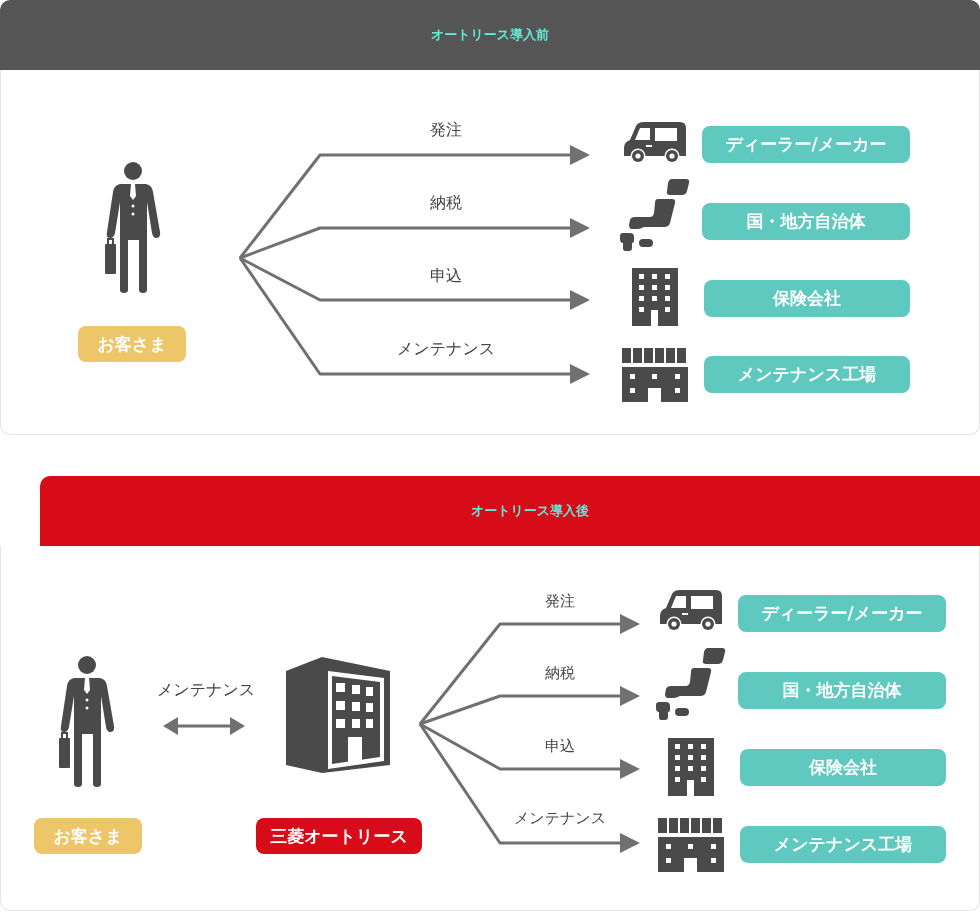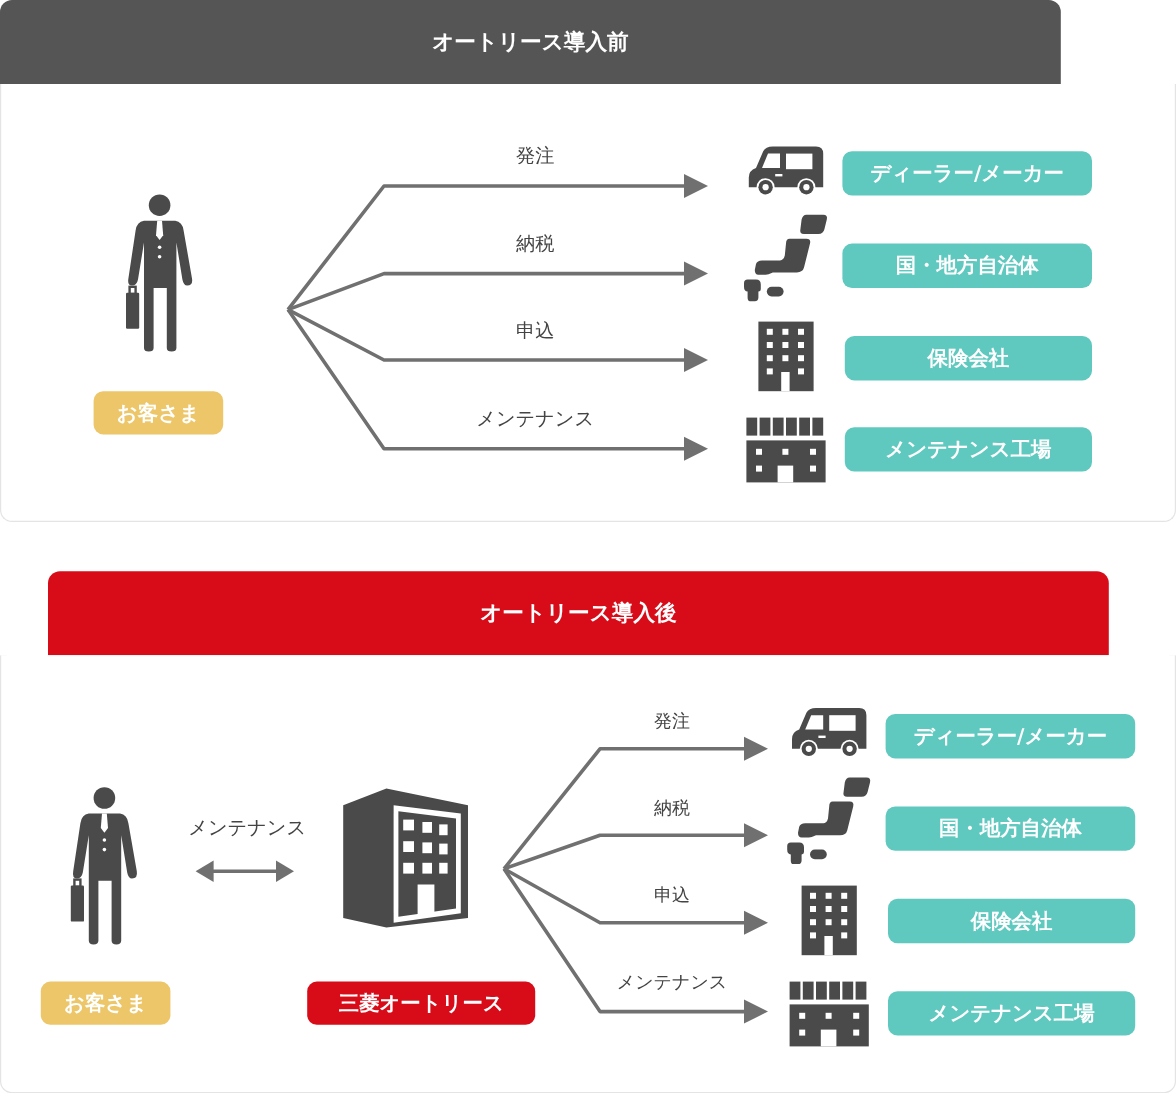--- a/index.html
+++ b/index.html
@@ -1,21 +1,21 @@
 <!DOCTYPE html>
 <html><head>
 <meta charset="utf-8">
 <style>
   html, body { margin: 0; padding: 0; background: #ffffff; }
   body { width: 980px; height: 914px; position: relative; overflow: hidden;
          font-family: "DejaVu Sans", "Liberation Sans", sans-serif; }
   .panel { position: absolute; left: 0; width: 980px; }
-  .panel-header { position: absolute; left: 0; top: 0; width: 884px; height: 70px;
-                  border-radius: 10px 10px 0 0; color: #ffffff; font-weight: bold;
-                  font-size: 18px; display: flex; align-items: center; justify-content: center; }
+  .panel-header { position: absolute; left: 0; top: 0; width: 980px; height: 70px;
+                  border-radius: 10px 10px 0 0; color: #5eead4; font-weight: bold;
+                  font-size: 13px; display: flex; align-items: center; justify-content: center; }
   .panel-body { position: absolute; left: 0; width: 978px; background: #fff;
                 border: 1px solid #e4e4e4; border-top: none; border-radius: 0 0 10px 10px; }
   .label { position: absolute; font-size: 16px; font-weight: normal; color: #444;
            text-align: center; white-space: nowrap; transform: translateX(-50%); }
   .pill { position: absolute; border-radius: 8px; color: #fff; font-weight: bold;
           font-size: 17px; display: flex; align-items: center; justify-content: center;
           white-space: nowrap; }
   .teal { background: #5fc8bf; }
   .gold { background: #ecc668; text-align: center; }
   .red  { background: #d70c18; }
@@ -183,21 +183,21 @@
   <div class="label" style="left:206px; top:204px;">メンテナンス</div>
   <svg style="left:0; top:0;" width="980" height="438">
     <line x1="172" y1="250" x2="236" y2="250" stroke="#707070" stroke-width="3"></line>
     <polygon points="163,250 178,241 178,259" fill="#707070"></polygon>
     <polygon points="245,250 230,241 230,259" fill="#707070"></polygon>
   </svg>
 
   <svg style="left:286px; top:181px;" width="106" height="118">
       <use href="#hq"></use>
     </svg>
-  <div class="pill red" style="left:256px; top:342px; width:190px; height:36px;">
+  <div class="pill red" style="left:256px; top:342px; width:166px; height:36px;">
     <span>三菱オートリース</span>
   </div>
 
   <svg style="left:0; top:0;" width="980" height="438">
     <g stroke="#707070" stroke-width="3" fill="none" stroke-linejoin="round">
       <polyline points="420,248 500,148 622,148"></polyline>
       <polyline points="420,248 500,220 622,220"></polyline>
       <polyline points="420,248 500,293 622,293"></polyline>
       <polyline points="420,248 500,367 622,367"></polyline>
     </g>

